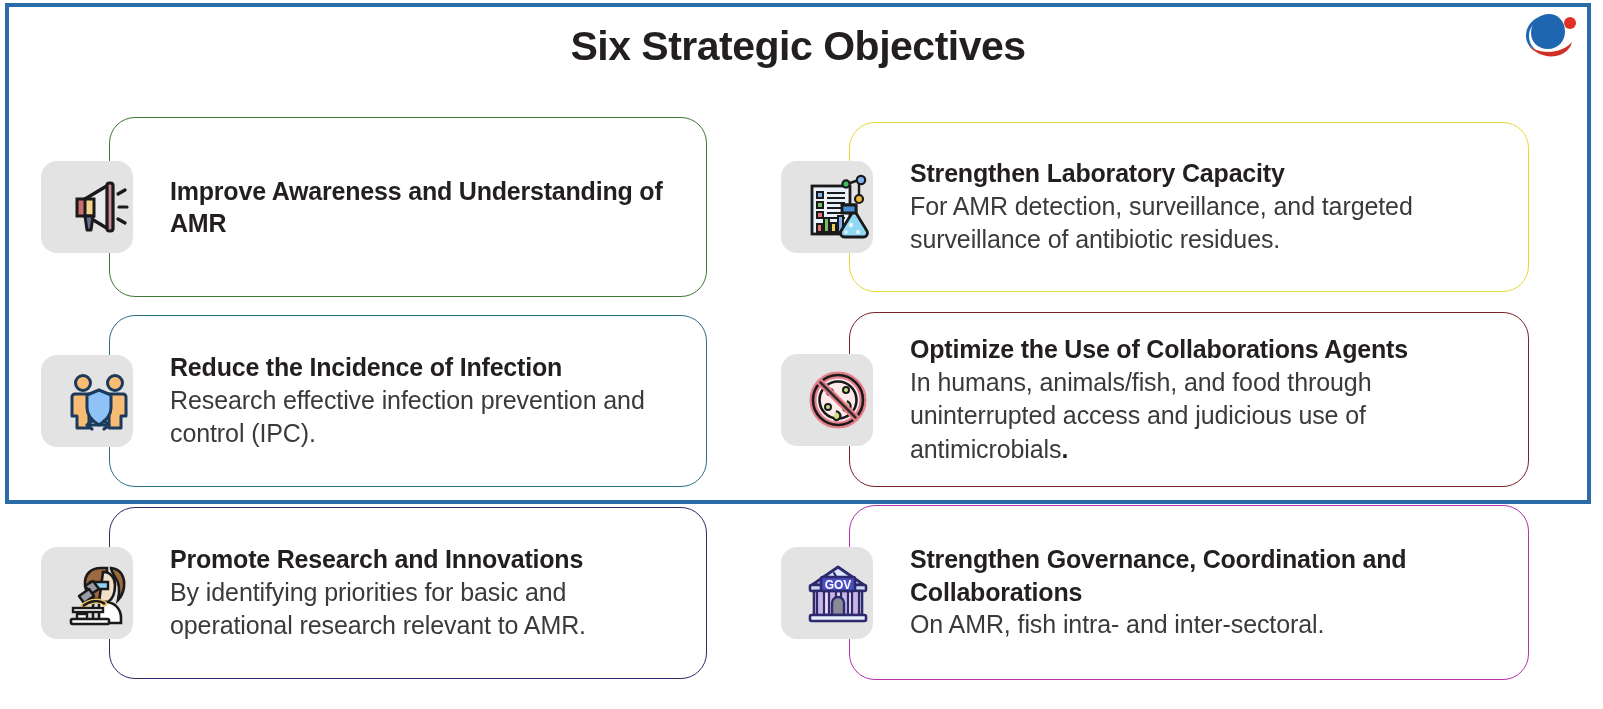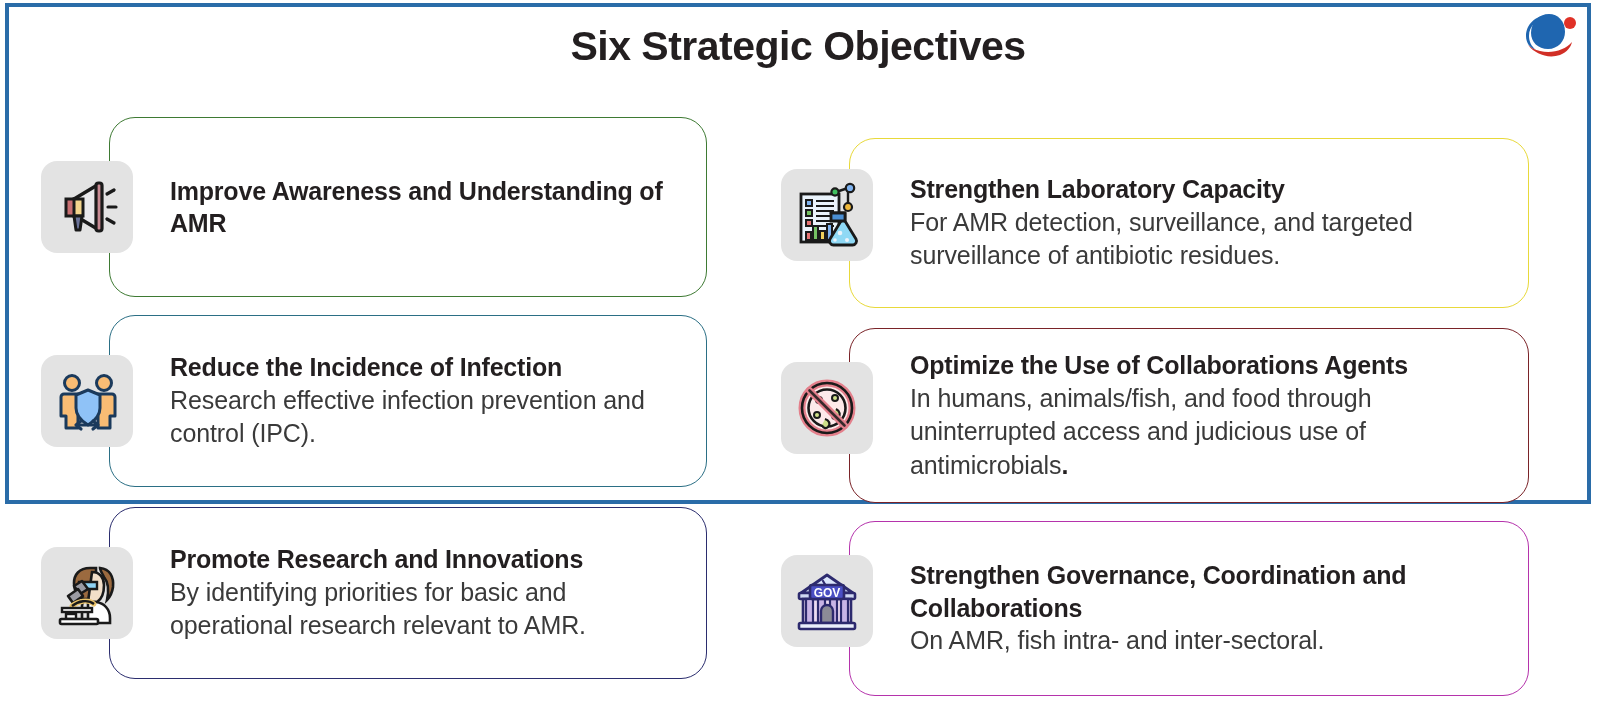--- a/index.html
+++ b/index.html
@@ -44,21 +44,21 @@
     display:flex;
     align-items:center;
   }
   .icon-box{
     width:92px;height:92px;
     background:#e3e3e3;
     border-radius:16px;
     flex:0 0 92px;
     display:flex;
     align-items:center;
-    justify-content:center;
+    justify-content:flex-end;
     position:relative;
     z-index:3;
   }
   .icon-box svg{display:block;}
   .card{
     position:relative;
     margin-left:-24px;
     border:1.6px solid #888;
     border-radius:26px;
     background:#ffffff;
@@ -80,21 +80,21 @@
     font-size:25px;
     font-weight:normal;
     color:#3a3a3a;
     line-height:1.34;
     letter-spacing:-0.1px;
   }
   .c-body b{font-weight:bold;color:#231f20;}
 
   
   .col-l .card{width:598px;}
-  .col-r .card{width:680px;margin-top:16px;}
+  .col-r .card{width:680px;}
 
   #card-1{left:32px;top:10px;}
   #card-1 .card{height:180px;}
   #card-2{left:32px;top:208px;}
   #card-2 .card{height:172px;}
   #card-3{left:32px;top:400px;}
   #card-3 .card{height:172px;}
 
   #card-4{left:772px;top:15px;}
   #card-4 .card{height:170px;}

